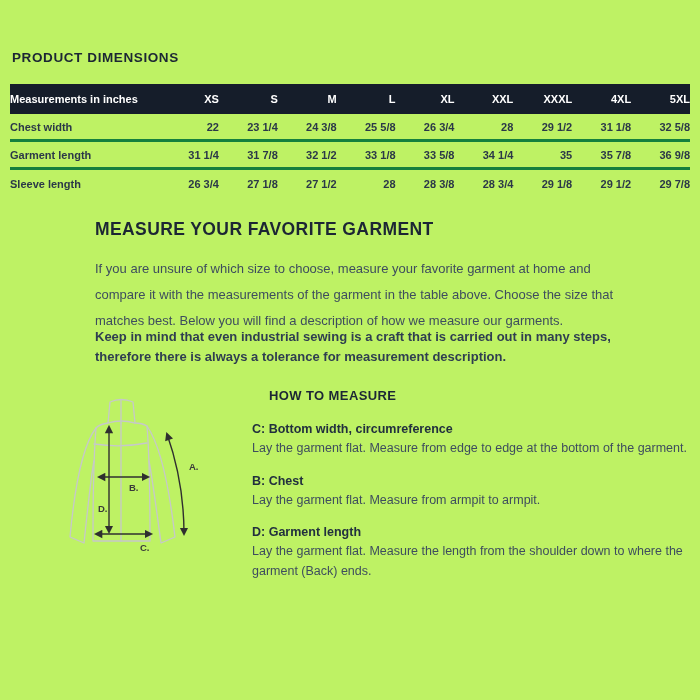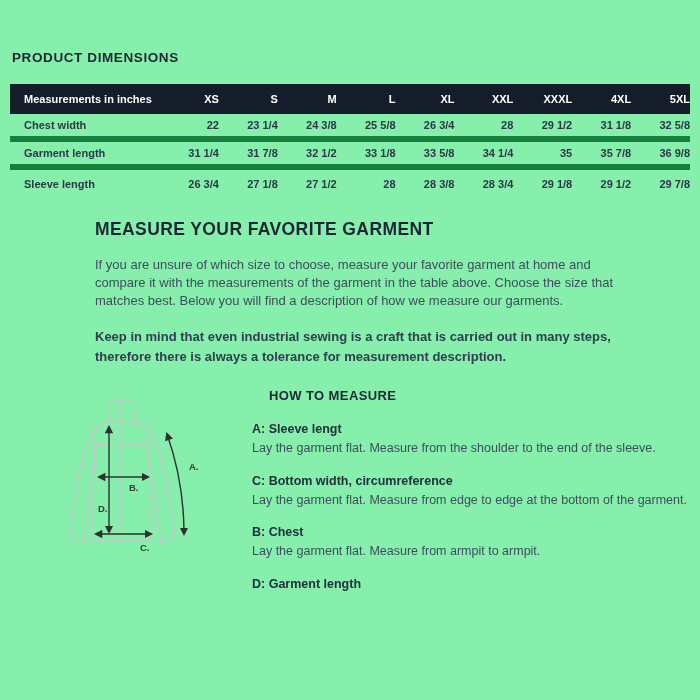--- a/index.html
+++ b/index.html
@@ -1,37 +1,37 @@
 <!DOCTYPE html>
 <html><head>
 <meta charset="utf-8">
 <style>
   * { margin:0; padding:0; box-sizing:border-box; }
   html,body { width:700px; height:700px; background:#ffffff;
     font-family:"Liberation Sans","DejaVu Sans",sans-serif; }
-  .page { position:relative; width:700px; height:700px; overflow:hidden; background:#86efac; }
+  .page { position:relative; width:700px; height:700px; overflow:hidden; background:#bef264; }
 
   
   .page-title { position:absolute; left:12px; top:50px; font-size:13.5px; font-weight:bold;
     letter-spacing:0.6px; color:#1c2634; }
 
   
   .size-table { position:absolute; left:10px; top:84px; width:680px; font-size:11px; }
   .tr { display:flex; align-items:center; height:28px; }
   .tr.head { background:#151d2a; color:#ffffff; height:30px; }
-  .tbody .tr:not(:last-child) { border-bottom:6px solid #15803d; }
+  .tbody .tr:not(:last-child) { border-bottom:3px solid #15803d; }
   .th, .td { flex:1 1 0; text-align:right; font-weight:bold; white-space:nowrap; }
-  .th.label, .td.label { flex:0 0 150px; text-align:left; padding-left:14px; }
+  .th.label, .td.label { flex:0 0 150px; text-align:left; }
   .tbody { color:#2b3848; }
 
   
   .measure-heading { position:absolute; left:95px; top:219px; font-size:17.5px; font-weight:bold;
     letter-spacing:0.4px; color:#1c2634; }
   .para1 { position:absolute; left:95px; top:256px; width:520px; font-size:13px;
-    line-height:18px; color:#3e4d5e; }
+    line-height:26px; color:#3e4d5e; }
   .para2 { position:absolute; left:95px; top:327px; width:520px; font-size:13px;
     line-height:19.5px; color:#2f3e50; font-weight:bold; }
 
   
   .htm-col { position:absolute; left:252px; top:388px; width:440px; }
   .htm-heading { font-size:13px; font-weight:bold; letter-spacing:0.4px; color:#1c2634;
     margin-bottom:17px;padding-left:17px; }
   .htm-item { margin-bottom:13px; }
   .htm-title { font-size:12.5px; font-weight:bold; color:#22303e; line-height:19px; }
   .htm-desc { font-size:12.5px; color:#3e4d5e; line-height:19.5px; }
@@ -141,33 +141,30 @@
       <text x="141" y="80">A.</text>
       <text x="81" y="101">B.</text>
       <text x="92" y="161">C.</text>
       <text x="50" y="122">D.</text>
     </g>
   </svg>
 
   <div class="htm-col">
     <div class="htm-heading">HOW TO MEASURE</div>
 
-    <div class="htm-item">
-      <div class="htm-title">A: Sleeve lengt</div>
-      <div class="htm-desc">Lay the garment flat. Measure from the shoulder to the end of the sleeve.</div>
-    </div>
 
     <div class="htm-item">
       <div class="htm-title">C: Bottom width, circumreference</div>
       <div class="htm-desc">Lay the garment flat. Measure from edge to edge at the bottom of the garment.</div>
     </div>
 
     <div class="htm-item">
       <div class="htm-title">B: Chest</div>
       <div class="htm-desc">Lay the garment flat. Measure from armpit to armpit.</div>
     </div>
 
     <div class="htm-item">
       <div class="htm-title">D: Garment length</div>
+      <div class="htm-desc">Lay the garment flat. Measure the length from the shoulder down to where the garment (Back) ends.</div>
     </div>
   </div>
 
 </div>
 
 </body></html>

